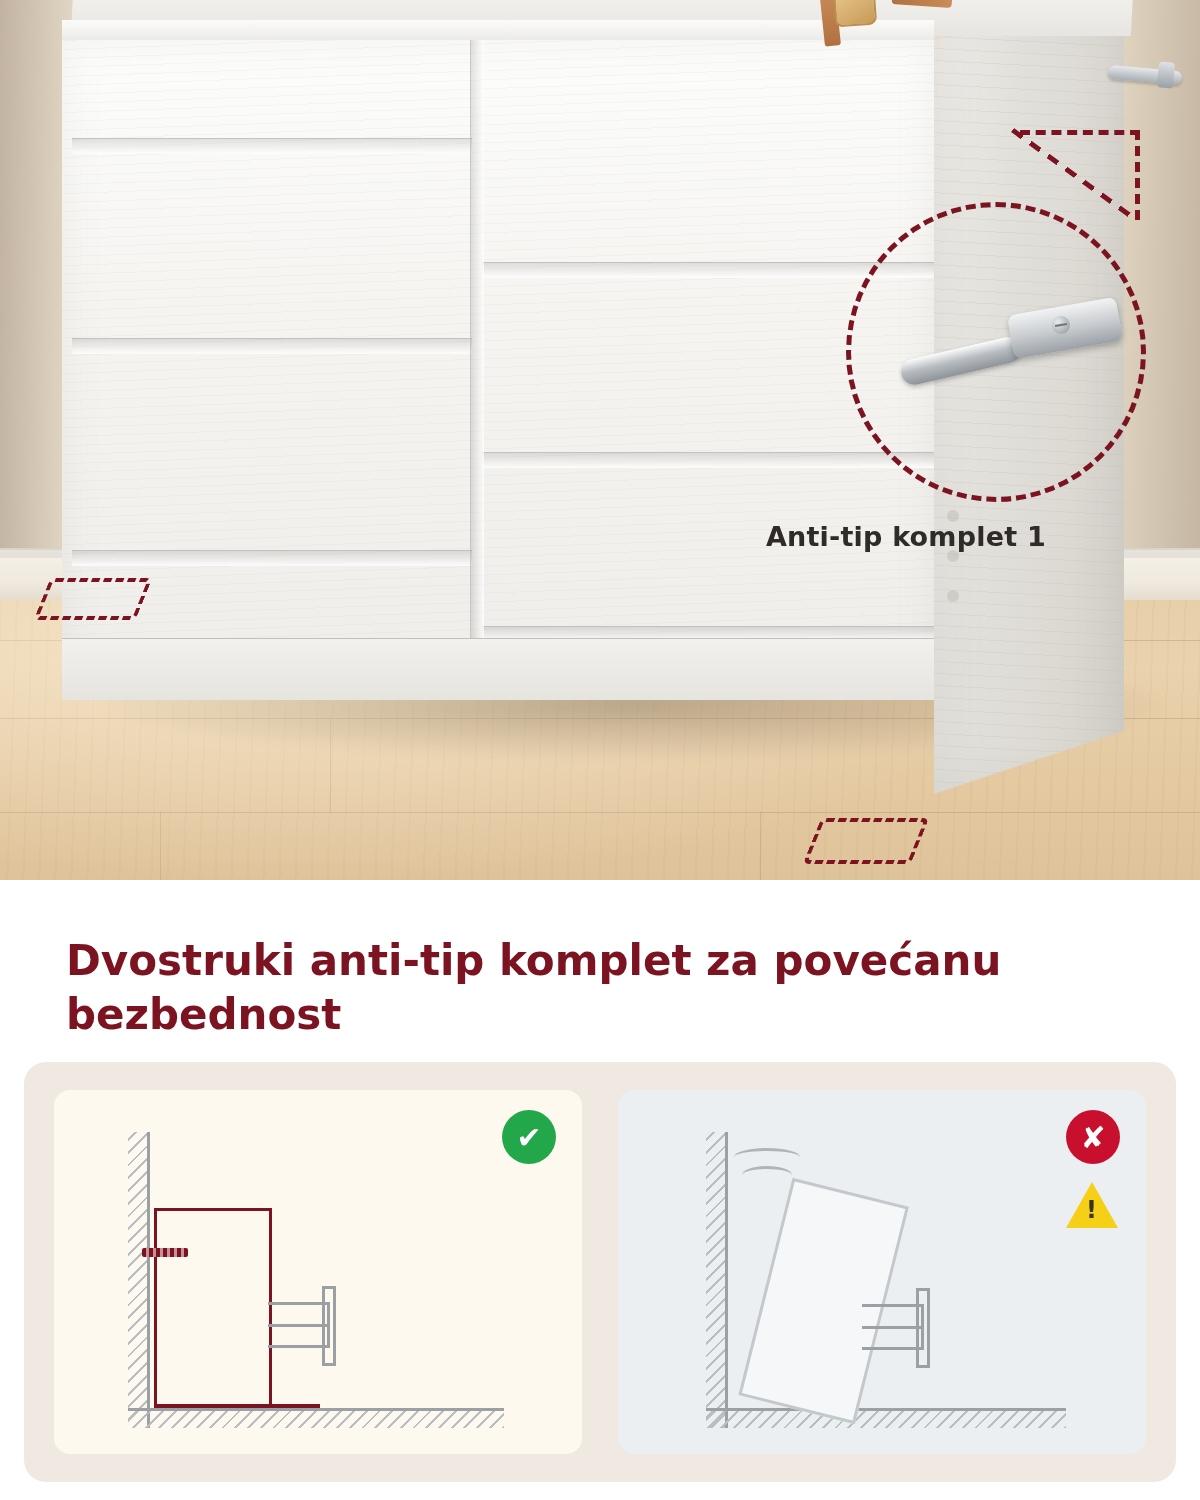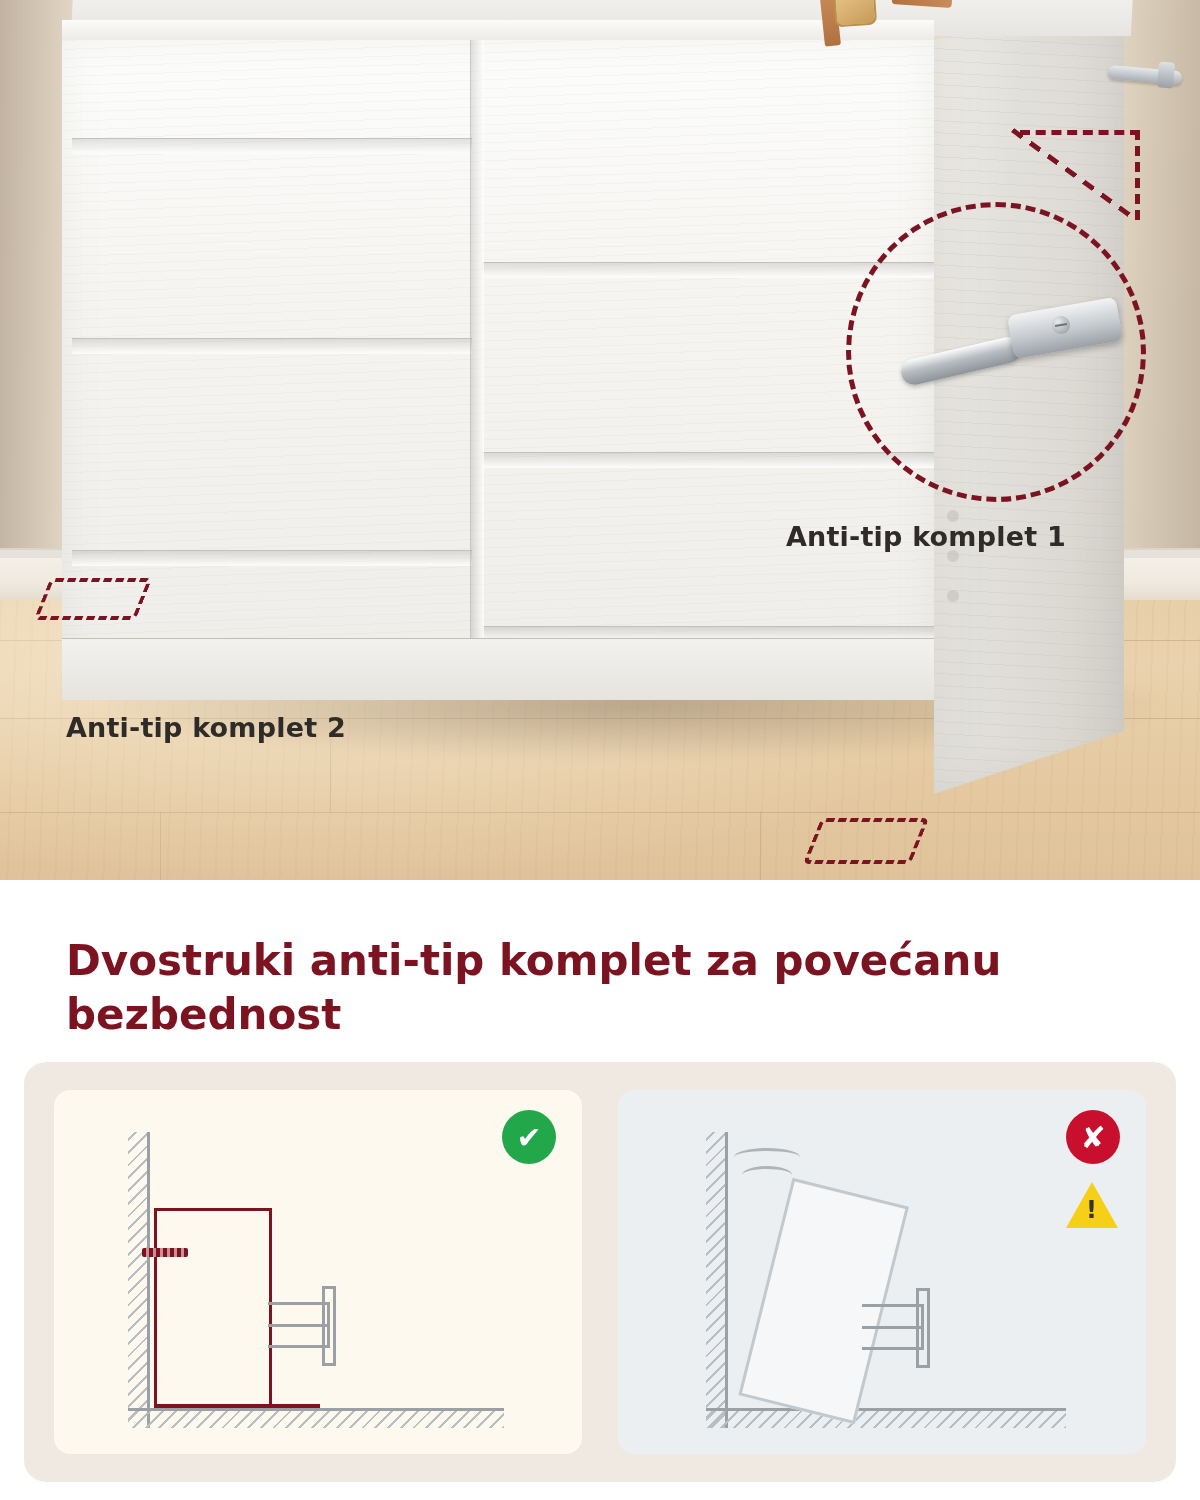--- a/index.html
+++ b/index.html
@@ -216,21 +216,21 @@
   }
   .foot-dash.left { left: 42px; top: 578px; width: 102px; height: 42px; transform: skewX(-22deg); }
   .foot-dash.right { left: 812px; top: 818px; width: 108px; height: 46px; transform: skewX(-22deg); }
 
   .label {
     position: absolute;
     font-size: 27px; font-weight: bold; color: #2e2b28;
     letter-spacing: .2px;
     white-space: nowrap;
   }
-  .label.one { left: 786px; top: 521px; }
+  .label.one { left: 766px; top: 521px; }
   .label.two { left: 66px; top: 712px; }
 
   
   .headline {
     position: absolute; left: 66px; top: 900px; width: 1000px;
     font-size: 42px; font-weight: bold; line-height: 1.28;
     color: #7c1321;
     margin-top: 34px;
   }
 
@@ -362,21 +362,20 @@
     <div class="bracket-plate"></div>
     <div class="screw"></div>
   </div>
   <div class="wall-pin"></div>
   <div class="wall-pin-head"></div>
 
   <div class="foot-dash left"></div>
   <div class="foot-dash right"></div>
 
   <div class="label one">Anti-tip komplet 1</div>
-  <div class="label two">Anti-tip komplet 2</div>
 </div>
 
 <div class="headline">Dvostruki anti-tip komplet za povećanu bezbednost</div>
 
 <div class="panel">
 
   <div class="card good">
     <div class="badge ok">✔</div>
 
     <div class="hatchwall" style="left:74px; top:42px; height:296px;"></div>

